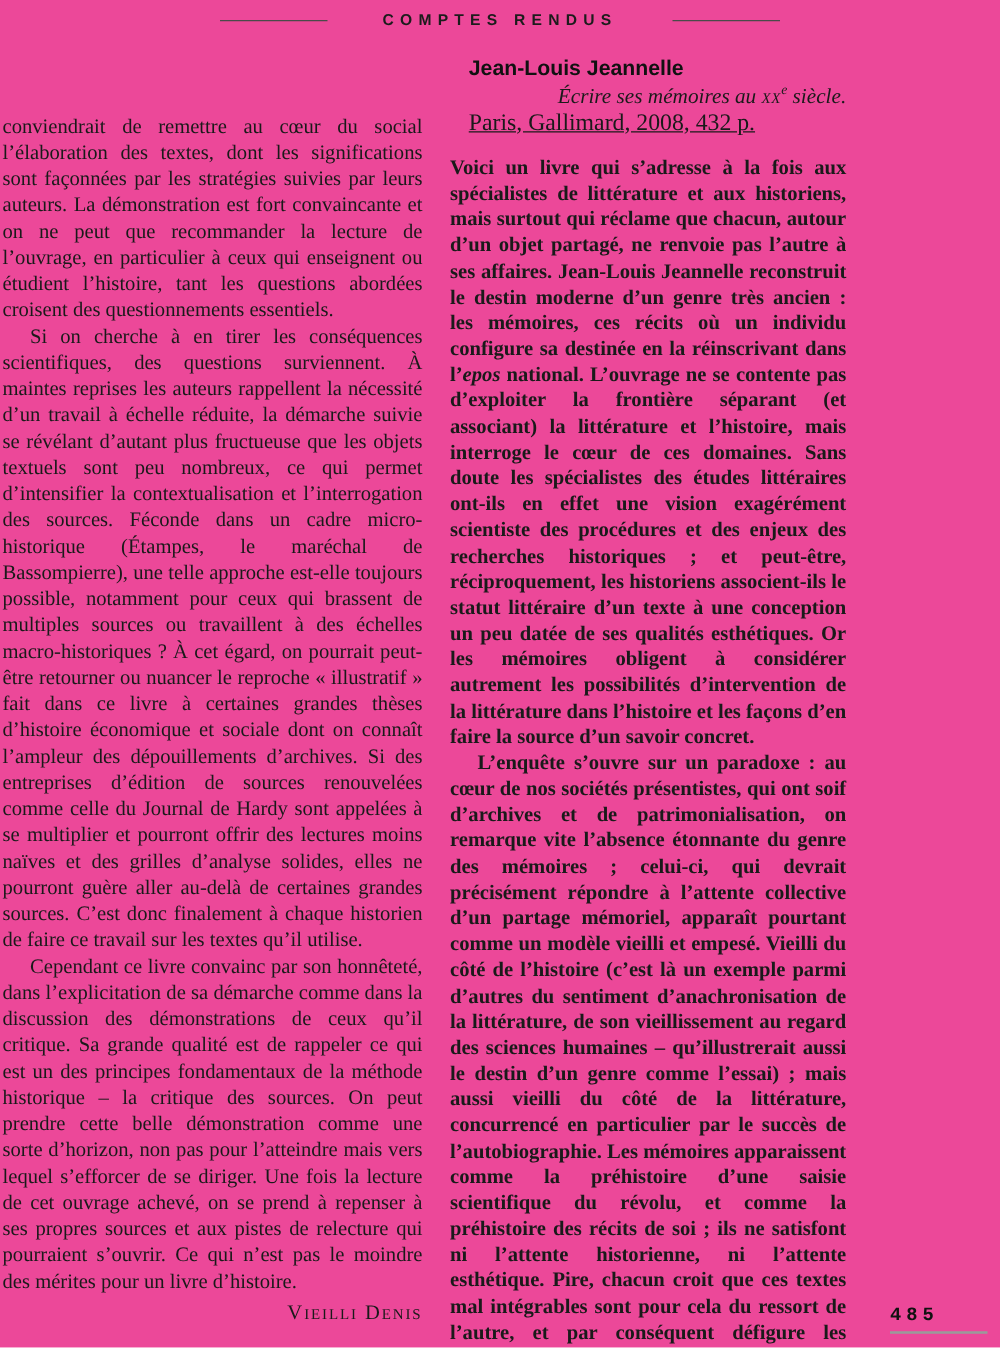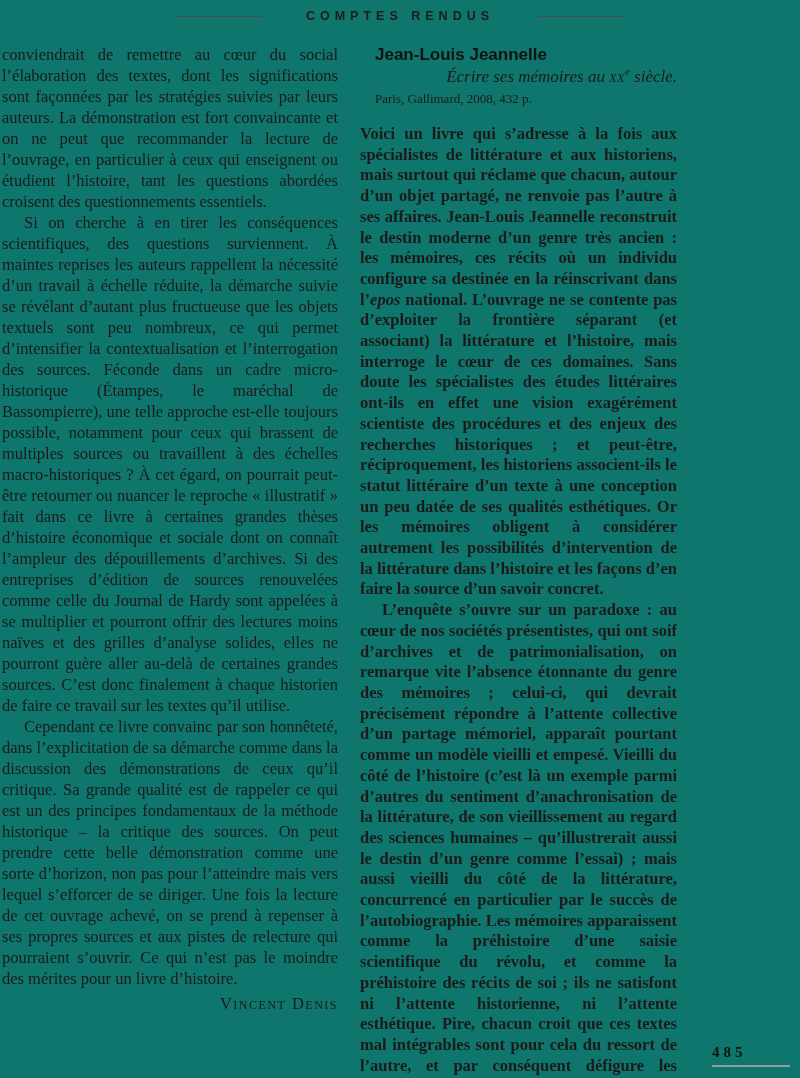--- a/index.html
+++ b/index.html
@@ -4,21 +4,21 @@
 <style>
   html, body {
     margin: 0;
     padding: 0;
     background: #ffffff;
   }
   .page {
     position: relative;
     width: 800px;
     height: 1078px;
-    background: #0f766e;
+    background: #ec4899;
     color: #1a1a1a;
     font-family: "Liberation Serif", serif;
     overflow: hidden;
   }
   
   .page-header {
     position: absolute;
     top: 9px;
     left: 0;
     width: 100%;
@@ -41,21 +41,21 @@
     white-space: nowrap;
   }
   
   .col {
     position: absolute;
     top: 44px;
     text-align: justify;
     hyphens: auto;
     -webkit-hyphens: auto;
   }
-  .col-left  { left: 2px;   width: 336px; }
+  .col-left  { left: 2px;   width: 336px; margin-top: 46px; }
   .col-right { left: 360px; width: 317px; }
   .body-p {
     margin: 0;
     font-size: 16.5px;
     line-height: 21px;
     color: #1a1a1a;
   }
   .col-right .body-p { line-height: 20.7px; font-weight: bold; }
   .indent { text-indent: 22px; }
   .signature {
@@ -86,35 +86,36 @@
   .century-sc {
     font-variant: small-caps;
     letter-spacing: 0.5px;
   }
   .book-title sup {
     font-size: 11px;
     line-height: 0;
   }
   .book-pub {
     margin: 0;
-    font-size: 13px;
+    font-size: 19px;
     line-height: 21.5px;
+    text-decoration: underline;
   }
   
   .page-footer {
     position: absolute;
     left: 712px;
     top: 1044px;
     width: 78px;
     display: flex;
     flex-direction: column;
     align-items: flex-start;
   }
   .page-number {
-    font-family: Liberation Serif, serif;
+    font-family: Liberation Mono, monospace;
     font-size: 15px;
     font-weight: 600;
     letter-spacing: 4px;
     color: #111111;
   }
   .footer-rule {
     margin-top: 4px;
     width: 78px;
     height: 2px;
     background: #9a9a9a;
@@ -129,21 +130,21 @@
   <header class="page-header">
     <span class="head-rule"></span>
     <span class="running-head">COMPTES RENDUS</span>
     <span class="head-rule"></span>
   </header>
 
   <section class="col col-left">
     <p class="body-p">conviendrait de remettre au cœur du social l’élaboration des textes, dont les significations sont façonnées par les stratégies suivies par leurs auteurs. La démonstration est fort convaincante et on ne peut que recommander la lecture de l’ouvrage, en particulier à ceux qui enseignent ou étudient l’histoire, tant les questions abordées croisent des questionnements essentiels.</p>
     <p class="body-p indent">Si on cherche à en tirer les conséquences scientifiques, des questions surviennent. À maintes reprises les auteurs rappellent la nécessité d’un travail à échelle réduite, la démarche suivie se révélant d’autant plus fructueuse que les objets textuels sont peu nombreux, ce qui permet d’intensifier la contextualisation et l’interrogation des sources. Féconde dans un cadre micro-historique (Étampes, le maréchal de Bassompierre), une telle approche est-elle toujours possible, notamment pour ceux qui brassent de multiples sources ou travaillent à des échelles macro-historiques&nbsp;? À cet égard, on pourrait peut-être retourner ou nuancer le reproche «&nbsp;illustratif&nbsp;» fait dans ce livre à certaines grandes thèses d’histoire économique et sociale dont on connaît l’ampleur des dépouillements d’archives. Si des entreprises d’édition de sources renouvelées comme celle du Journal de Hardy sont appelées à se multiplier et pourront offrir des lectures moins naïves et des grilles d’analyse solides, elles ne pourront guère aller au-delà de certaines grandes sources. C’est donc finalement à chaque historien de faire ce travail sur les textes qu’il utilise.</p>
     <p class="body-p indent">Cependant ce livre convainc par son honnêteté, dans l’explicitation de sa démarche comme dans la discussion des démonstrations de ceux qu’il critique. Sa grande qualité est de rappeler ce qui est un des principes fondamentaux de la méthode historique – la critique des sources. On peut prendre cette belle démonstration comme une sorte d’horizon, non pas pour l’atteindre mais vers lequel s’efforcer de se diriger. Une fois la lecture de cet ouvrage achevé, on se prend à repenser à ses propres sources et aux pistes de relecture qui pourraient s’ouvrir. Ce qui n’est pas le moindre des mérites pour un livre d’histoire.</p>
-    <p class="signature">Vincent Denis</p>
+    <p class="signature">Vieilli Denis</p>
   </section>
 
   <section class="col col-right">
     <div class="book-heading">
       <p class="book-author">Jean-Louis Jeannelle</p>
       <p class="book-title"><span>Écrire ses mémoires au </span><span class="century-sc">xx</span><sup>e</sup><span> siècle.</span></p>
       <p class="book-pub">Paris, Gallimard, 2008, 432 p.</p>
     </div>
     <p class="body-p"><span>Voici un livre qui s’adresse à la fois aux spécialistes de littérature et aux historiens, mais surtout qui réclame que chacun, autour d’un objet partagé, ne renvoie pas l’autre à ses affaires. Jean-Louis Jeannelle reconstruit le destin moderne d’un genre très ancien&nbsp;: les mémoires, ces récits où un individu configure sa destinée en la réinscrivant dans l’</span><i>epos</i><span> national. L’ouvrage ne se contente pas d’exploiter la frontière séparant (et associant) la littérature et l’histoire, mais interroge le cœur de ces domaines. Sans doute les spécialistes des études littéraires ont-ils en effet une vision exagérément scientiste des procédures et des enjeux des recherches historiques&nbsp;; et peut-être, réciproquement, les historiens associent-ils le statut littéraire d’un texte à une conception un peu datée de ses qualités esthétiques. Or les mémoires obligent à considérer autrement les possibilités d’intervention de la littérature dans l’histoire et les façons d’en faire la source d’un savoir concret.</span></p>
     <p class="body-p indent">L’enquête s’ouvre sur un paradoxe&nbsp;: au cœur de nos sociétés présentistes, qui ont soif d’archives et de patrimonialisation, on remarque vite l’absence étonnante du genre des mémoires&nbsp;; celui-ci, qui devrait précisément répondre à l’attente collective d’un partage mémoriel, apparaît pourtant comme un modèle vieilli et empesé. Vieilli du côté de l’histoire (c’est là un exemple parmi d’autres du sentiment d’anachronisation de la littérature, de son vieillissement au regard des sciences humaines – qu’illustrerait aussi le destin d’un genre comme l’essai)&nbsp;; mais aussi vieilli du côté de la littérature, concurrencé en particulier par le succès de l’autobiographie. Les mémoires apparaissent comme la préhistoire d’une saisie scientifique du révolu, et comme la préhistoire des récits de soi&nbsp;; ils ne satisfont ni l’attente historienne, ni l’attente esthétique. Pire, chacun croit que ces textes mal intégrables sont pour cela du ressort de l’autre, et par conséquent défigure les attentes de cet autre champ culturel en même temps qu’il se défigure et se limite soi-même.</p>

